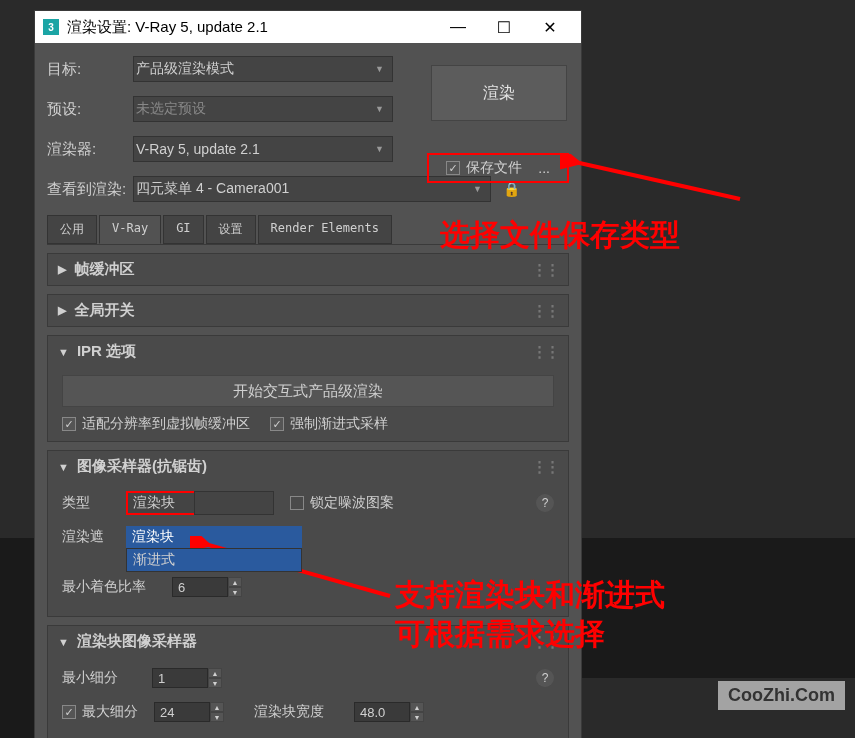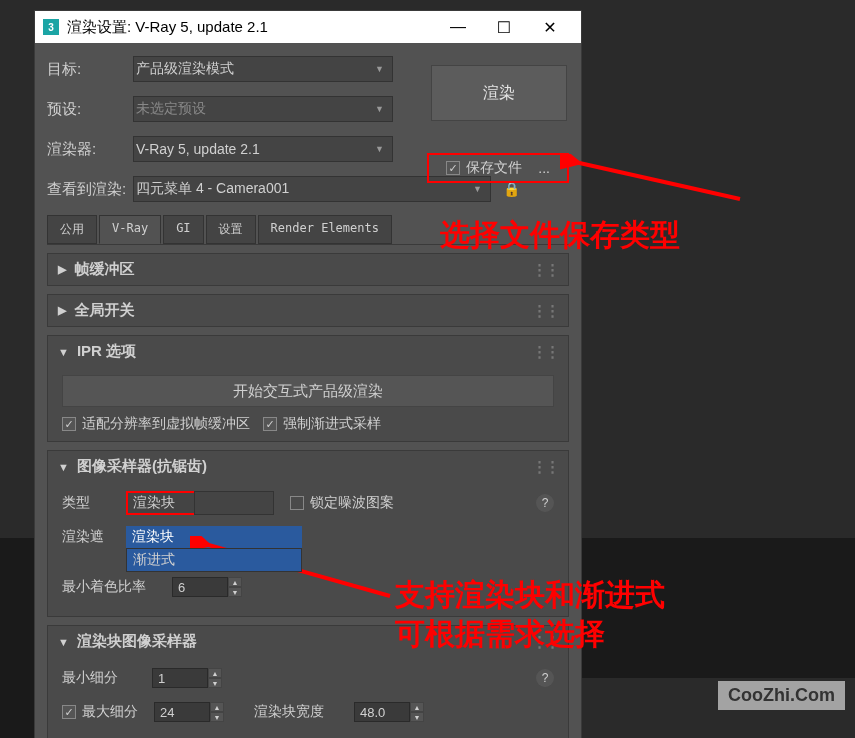--- a/index.html
+++ b/index.html
@@ -36,21 +36,21 @@
 .tab.active { background: #525252; border-bottom: 1px solid #525252; }
 
 .rollout { margin-top: 8px; background: #4a4a4a; border: 1px solid #3a3a3a; }
 .rollout-header { padding: 6px 10px; display: flex; align-items: center; cursor: pointer; font-weight: bold; font-size: 15px; }
 .rollout-header .arrow { margin-right: 8px; font-size: 11px; }
 .rollout-header .grip { margin-left: auto; color: #777; letter-spacing: -2px; }
 .rollout-body { padding: 8px 14px; }
 
 .big-btn { width: 100%; height: 32px; background: #555; border: 1px solid #444; display: flex; align-items: center; justify-content: center; margin-bottom: 8px; cursor: pointer; font-size: 15px; text-align: center; }
 
-.check-row { display: flex; gap: 13px; margin-top: 4px; }
+.check-row { display: flex; gap: 20px; margin-top: 4px; }
 .check-item { display: flex; align-items: center; font-size: 14px; }
 
 .sampler-row { display: flex; align-items: center; margin-bottom: 8px; min-height: 26px; }
 .sampler-label { width: 64px; font-size: 14px; }
 .type-box { width: 70px; height: 24px; border: 2px solid #f00; display: flex; align-items: center; padding: 0 5px; background: #444; }
 .type-extra { width: 80px; height: 24px; background: #444; border: 1px solid #333; margin-left: -2px; }
 
 .dropdown-open { position: relative; }
 .dd-selected { background: #2a5a9e; color: #fff; padding: 2px 6px; width: 176px; }
 .dd-list { position: absolute; top: 100%; left: 0; width: 176px; background: #4a4a4a; border: 1px solid #333; z-index: 10; }

